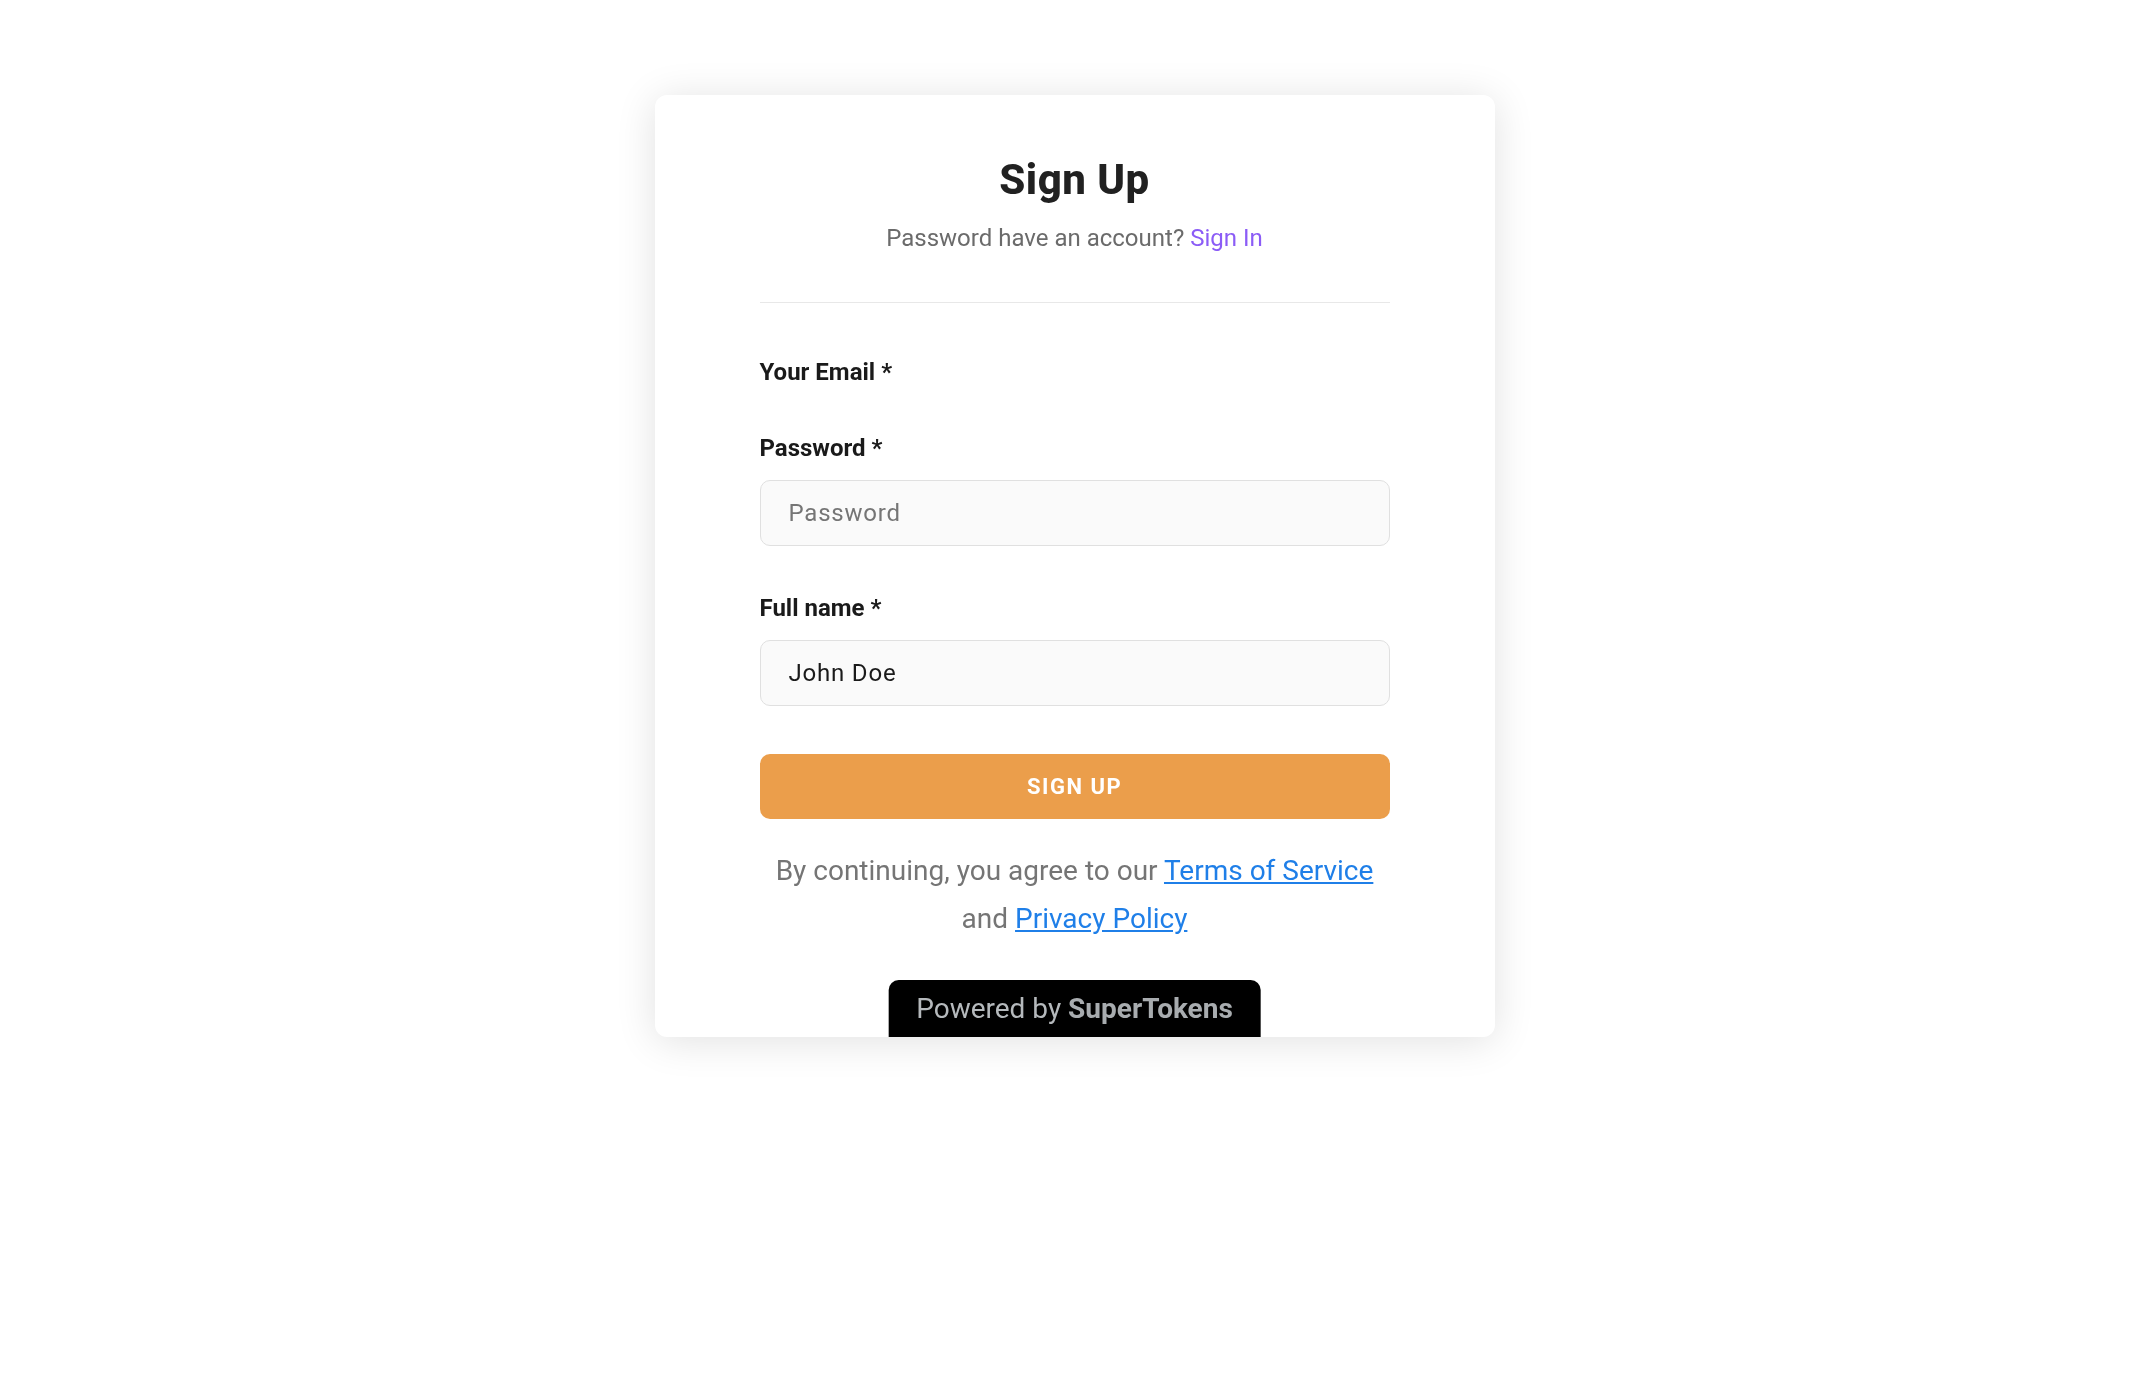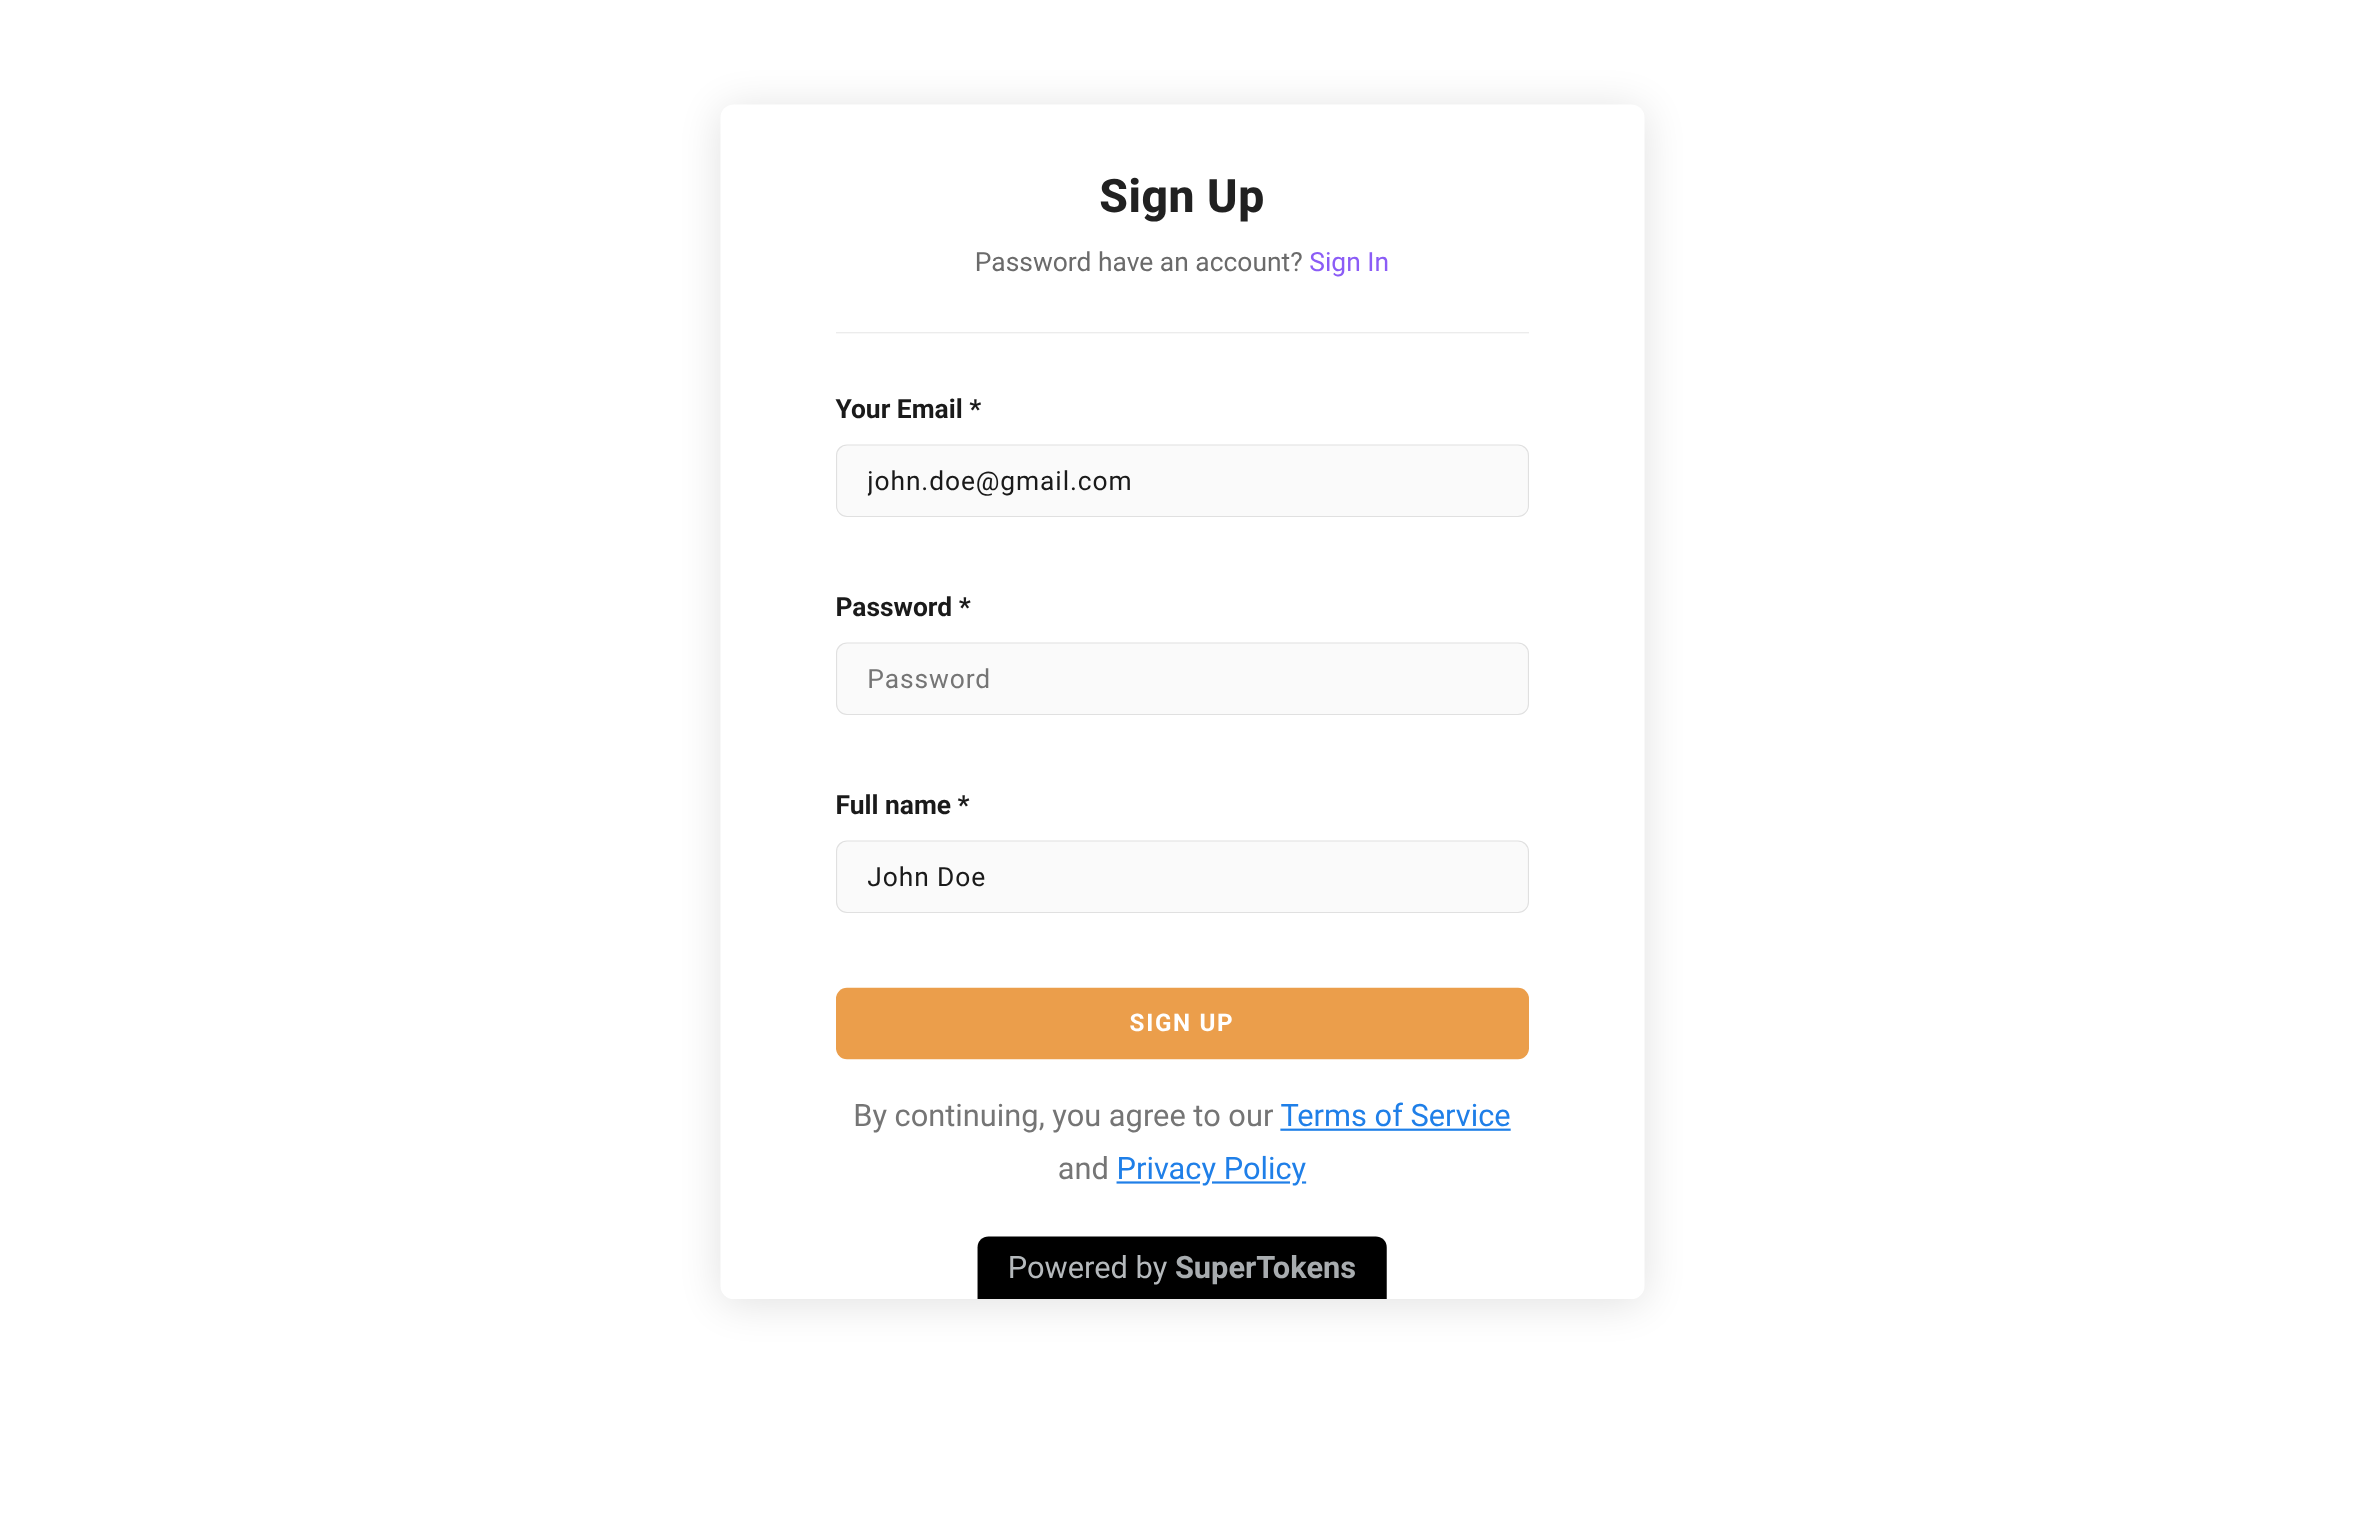--- a/index.html
+++ b/index.html
@@ -49,21 +49,21 @@
       font-weight: 400;
     }
     
     .signin-link {
       color: #8b5cf6;
       cursor: pointer;
       font-weight: 400;
     }
     
     .form-group {
-      margin-bottom: 68px;
+      margin-bottom: 48px;
     }
     
     .form-label {
       display: block;
       font-size: 24px;
       font-weight: 700;
       color: #1a1a1a;
       margin-bottom: 18px;
     }
     
@@ -139,21 +139,20 @@
   <div class="header">
     <h1 class="title">Sign Up</h1>
     <div class="subtitle">
       <span>Password have an account?</span>
       <span class="signin-link">Sign In</span>
     </div>
   </div>
   
   <div class="form-group">
     <label class="form-label">Your Email *</label>
-    <input type="text" class="form-input" placeholder="Email" value="john.doe@gmail.com" style="">
   </div>
   
   <div class="form-group">
     <label class="form-label">Password *</label>
     <input type="password" class="form-input" placeholder="Password" style="">
   </div>
   
   <div class="form-group">
     <label class="form-label">Full name *</label>
     <input type="text" class="form-input" placeholder="Full name" value="John Doe" style="">

